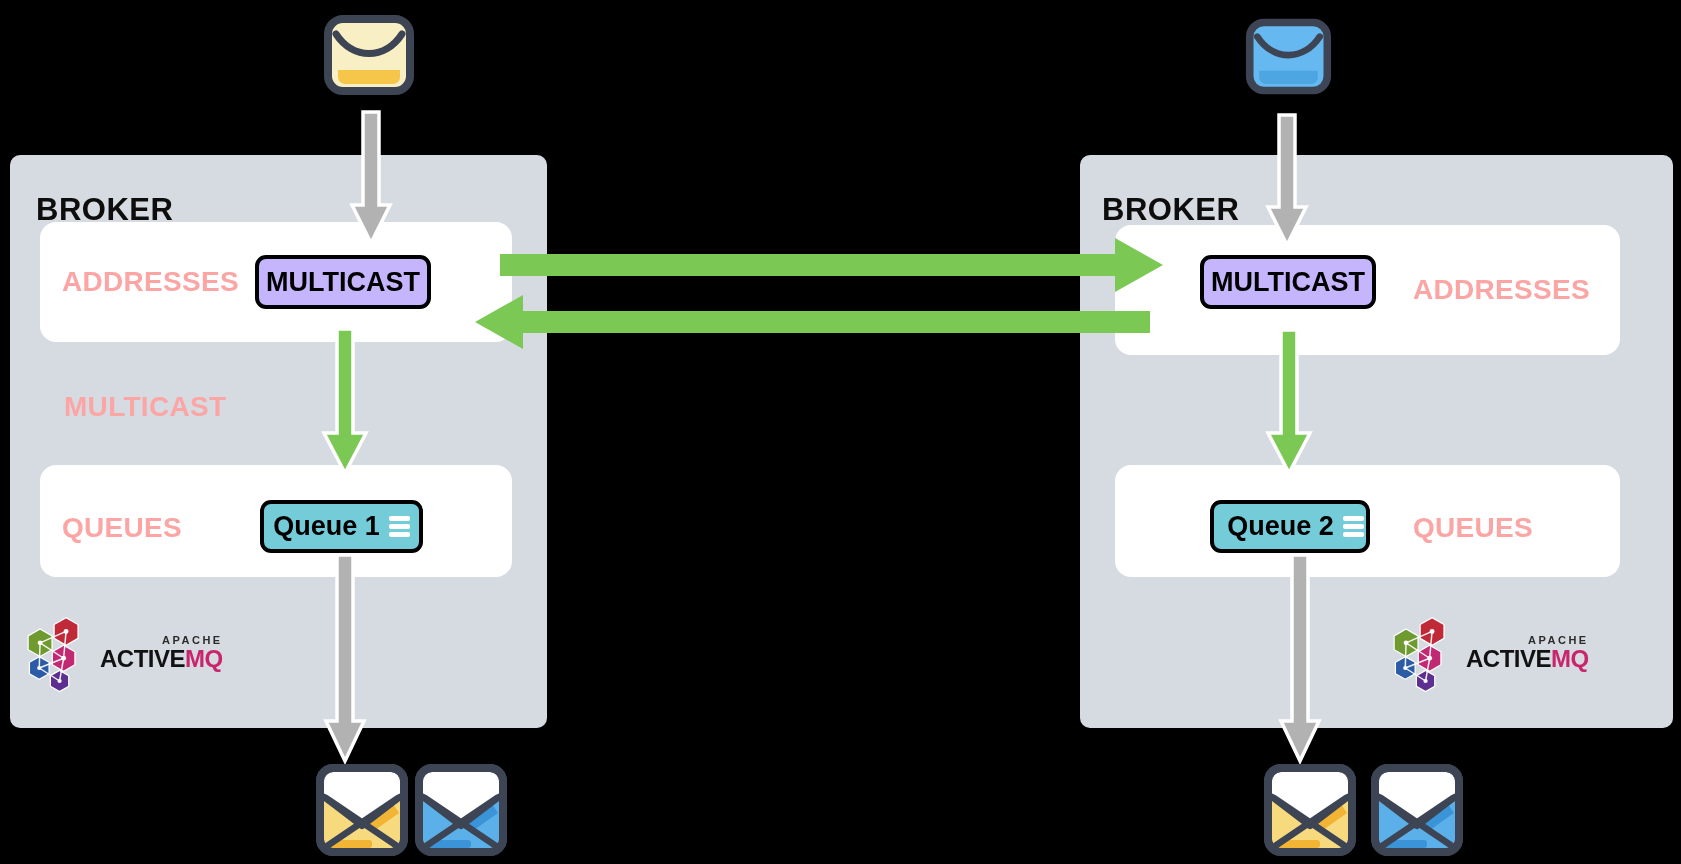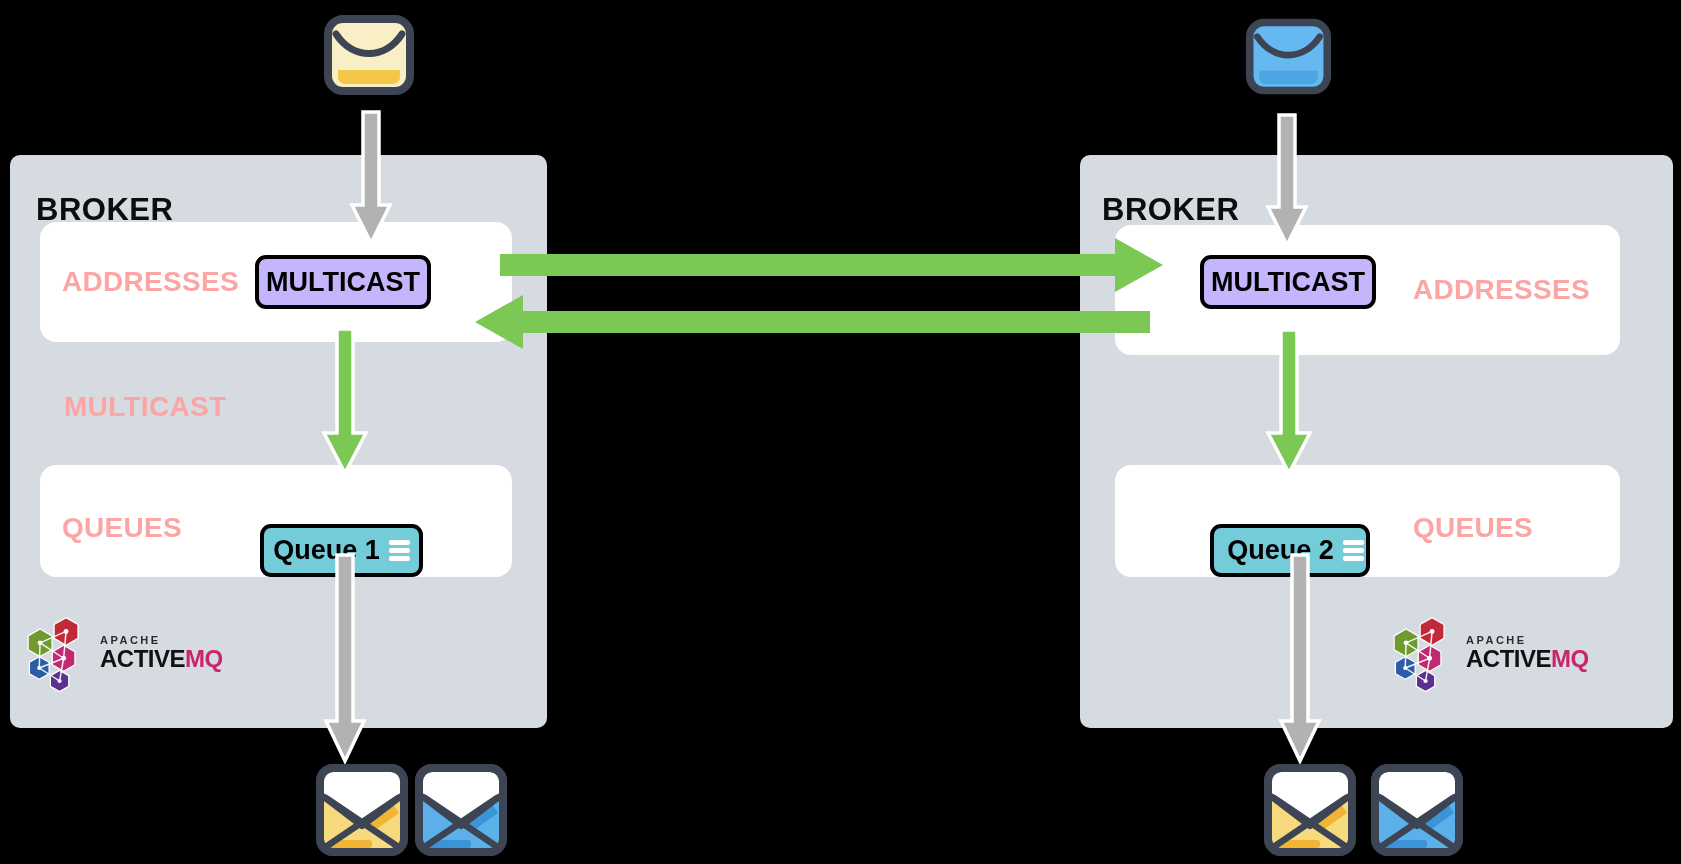--- a/index.html
+++ b/index.html
@@ -15,33 +15,33 @@
   .wb-r2{left:1115px;top:465px;width:505px;height:112px;}
   .title{position:absolute;font-weight:bold;font-size:31px;color:#0d0d0d;letter-spacing:.5px;}
   .t-l{left:36px;top:166px;} .t-r{left:1102px;top:166px;}
   .lbl{position:absolute;font-weight:bold;font-size:28px;color:#fca5a5;letter-spacing:.3px;}
   .addr-l{left:62px;top:266px;} .bind-l{left:64px;top:391px;} .que-l{left:62px;top:512px;}
   .addr-r{left:1413px;top:274px;} .que-r{left:1413px;top:512px;}
   .btn{position:absolute;display:flex;align-items:center;justify-content:center;
        font-weight:bold;font-size:27px;color:#000;border:4px solid #000;
        border-radius:11px;box-sizing:border-box;}
   .btn-green{background:#c4b5fd;}
-  .btn-teal{background:#74ccd9;gap:9px;margin-top:24px;}
+  .btn-teal{background:#74ccd9;gap:9px;}
   .mc-l{left:255px;top:255px;width:176px;height:54px;}
   .mc-r{left:1200px;top:255px;width:176px;height:54px;}
   .q1{left:260px;top:500px;width:163px;height:53px;}
   .q2{left:1210px;top:500px;width:160px;height:53px;padding-left:11px;}
   .burger{display:flex;flex-direction:column;gap:3.5px;}
   .burger i{display:block;width:21px;height:4.5px;background:#fff;border-radius:2px;}
   .arrows{position:absolute;left:0;top:0;width:1681px;height:864px;pointer-events:none;}
   .env{position:absolute;}
   .env-top-l{left:323px;top:14px;}  .env-top-r{left:1245px;top:16px;}
   .env-bot-l1{left:315px;top:763px;} .env-bot-l2{left:414px;top:763px;}
   .env-bot-r1{left:1263px;top:763px;} .env-bot-r2{left:1370px;top:763px;}
-  .logo{position:absolute;display:flex;align-items:flex-start;}
+  .logo{position:absolute;display:flex;align-items:flex-start;text-align:right;}
   .logo-l{left:24px;top:616px;} .logo-r{left:1390px;top:616px;}
   .logo-icon{width:63px;height:78px;}
   .logo-text{margin-left:13px;padding-top:18px;}
   .apache{font-size:11px;font-weight:bold;letter-spacing:2.5px;color:#2b2b2b;}
   .brand{font-size:24px;font-weight:bold;color:#111;letter-spacing:-.5px;line-height:1.05;}
   .brand .mq{color:#c9256d;}
 </style>
 </head>
 <body>
 

